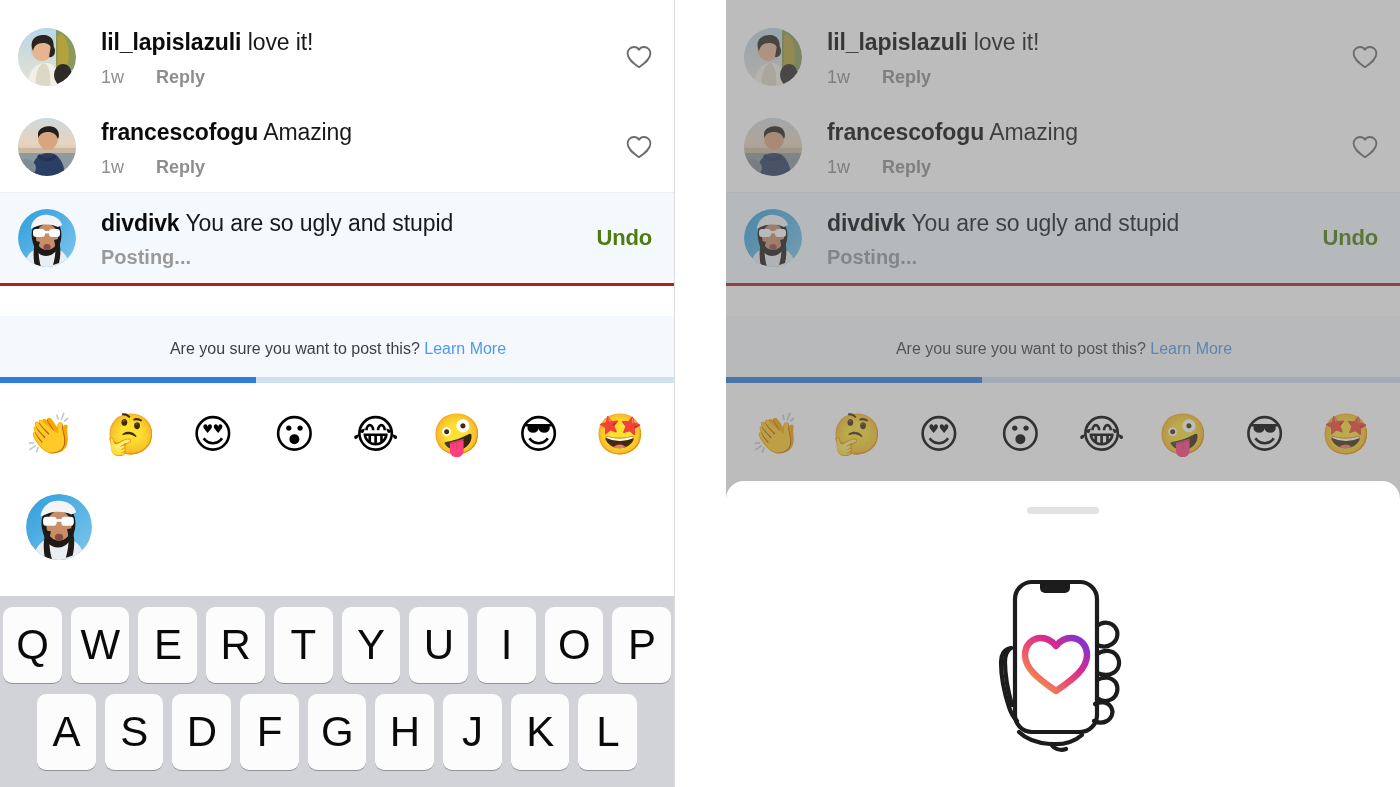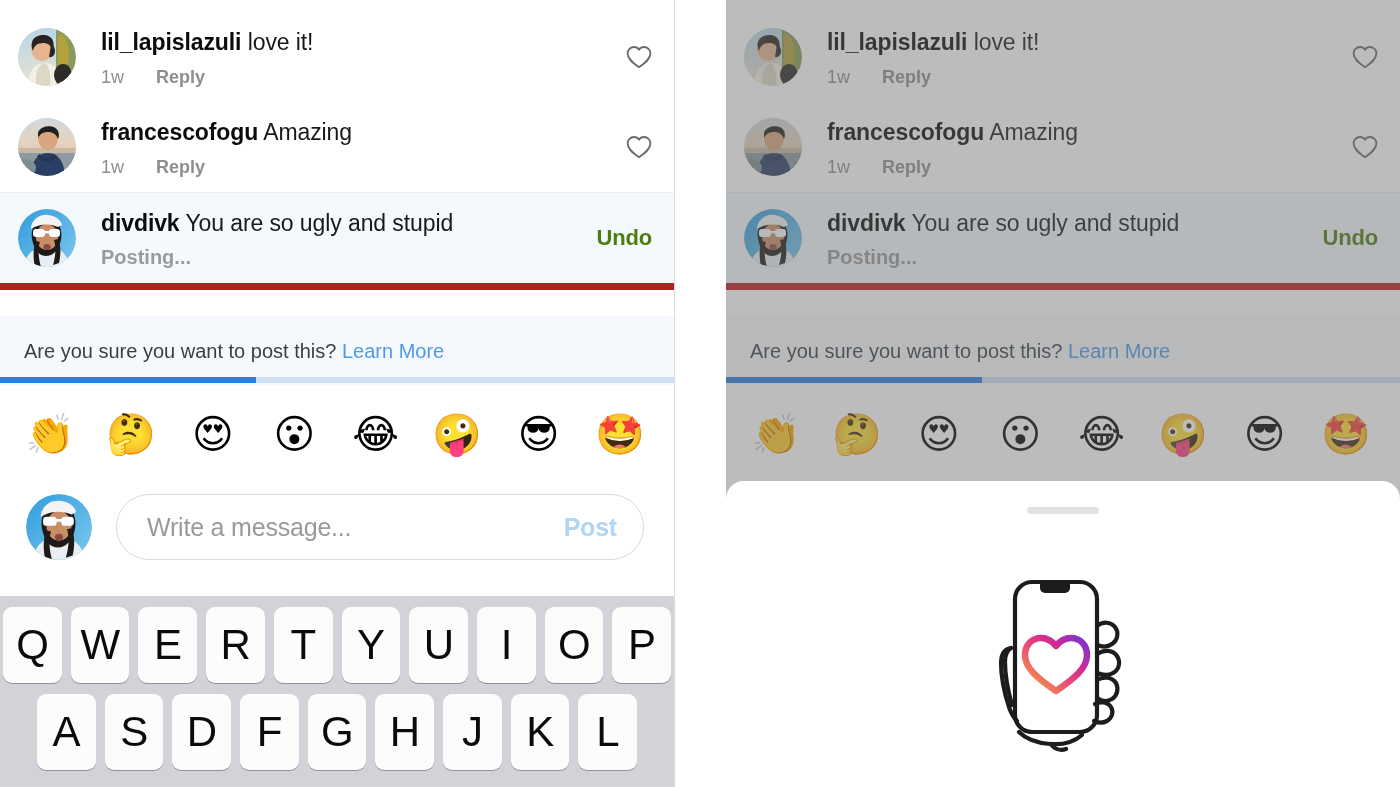--- a/index.html
+++ b/index.html
@@ -16,39 +16,39 @@
   #panel-right{left:726px;width:674px;}
 
   
   .dim-overlay{position:absolute;left:0;top:0;width:100%;height:100%;
     background:rgba(110,110,110,0.46);pointer-events:none;z-index:40;}
 
   
   .comment-list{position:absolute;left:0;top:12px;width:100%;}
   .comment-row{position:relative;display:flex;align-items:flex-start;
     padding:14px 22px 14px 18px;min-height:80px;box-sizing:border-box;}
-  .comment-row.pending{background:#f4f9fd;border-top:1px solid #e9eef2;border-bottom:7px solid #b91c1c;}
+  .comment-row.pending{background:#f4f9fd;border-top:1px solid #e9eef2;border-bottom:3px solid #b91c1c;}
   .avatar{width:58px;height:58px;border-radius:50%;flex:0 0 58px;overflow:hidden;
     position:relative;background:#cfd6db;margin-top:2px;}
   .avatar svg{display:block;width:100%;height:100%;}
   .cmt-body{flex:1 1 auto;padding-left:25px;padding-top:2px;min-width:0;}
   .cmt-line1{font-size:23px;line-height:28px;color:#18191a;letter-spacing:-0.1px;}
   .cmt-user{font-weight:bold;color:#0b0b0c;}
   .cmt-text{font-weight:400;}
   .cmt-line2{margin-top:11px;font-size:18px;color:#8e8e8e;display:flex;gap:32px;align-items:center;}
   .cmt-reply{font-weight:bold;color:#8e8e8e;}
   .cmt-status{margin-top:9px;font-size:20px;color:#9a9a9a;font-weight:bold;}
   .like-btn{flex:0 0 auto;align-self:center;margin-left:10px;color:#6b6b6b;}
   .like-btn svg{display:block;}
   .undo-link{flex:0 0 auto;align-self:center;font-size:22px;color:#4d7c0f;font-weight:bold;
     letter-spacing:-0.2px;padding-left:8px;}
 
   
   .warn-strip{position:absolute;left:0;width:100%;box-sizing:border-box;
-    background:#f5f9fd;padding:24px 22px 22px 24px;font-size:20px;color:#3c3f42;}
+    background:#f5f9fd;padding:24px 22px 22px 24px;font-size:16px;color:#3c3f42;text-align:center;}
   .warn-strip .learn{color:#4f9ae8;}
 
   
   .progress-track{position:absolute;left:0;width:100%;height:6px;background:#cfe0f3;}
   .progress-fill{height:100%;background:#2d7ddb;}
 
   
   .emoji-bar{position:absolute;left:0;width:100%;box-sizing:border-box;
     display:flex;align-items:center;justify-content:space-between;
     padding:14px 26px 14px 22px;background:#fff;}
@@ -247,24 +247,20 @@
             <path d="M13 18c2-9 10-13 17-12 8 1 13 5 14 10l-4 2c-9-4-19-3-27 2z" fill="#f2f4f6"></path>
             <rect x="15" y="20" width="12" height="8" rx="3" fill="#fbfcfd"></rect>
             <rect x="31" y="20" width="11" height="8" rx="3" fill="#fbfcfd"></rect>
             <rect x="26" y="22" width="6" height="2.4" fill="#fbfcfd"></rect>
             <ellipse cx="29" cy="38" rx="3.6" ry="3" fill="#8c4a44"></ellipse>
             <path d="M40 30c3 6 3 16 1 24l-6 2c3-10 3-19 1-25z" fill="#1e1a18"></path>
             <path d="M18 32c-3 6-3 17-1 26h6c-3-10-3-20-1-25z" fill="#1e1a18"></path>
           </g>
         </svg>
       </div>
-      <div class="msg-field">
-        <span class="msg-placeholder">Write a message...</span>
-        <span class="post-btn">Post</span>
-      </div>
     </div>
 
     <div class="keyboard" style="top:596px;height:191px;">
       <div class="kb-row r1">
         <div class="key">Q</div>
         <div class="key">W</div>
         <div class="key">E</div>
         <div class="key">R</div>
         <div class="key">T</div>
         <div class="key">Y</div>

